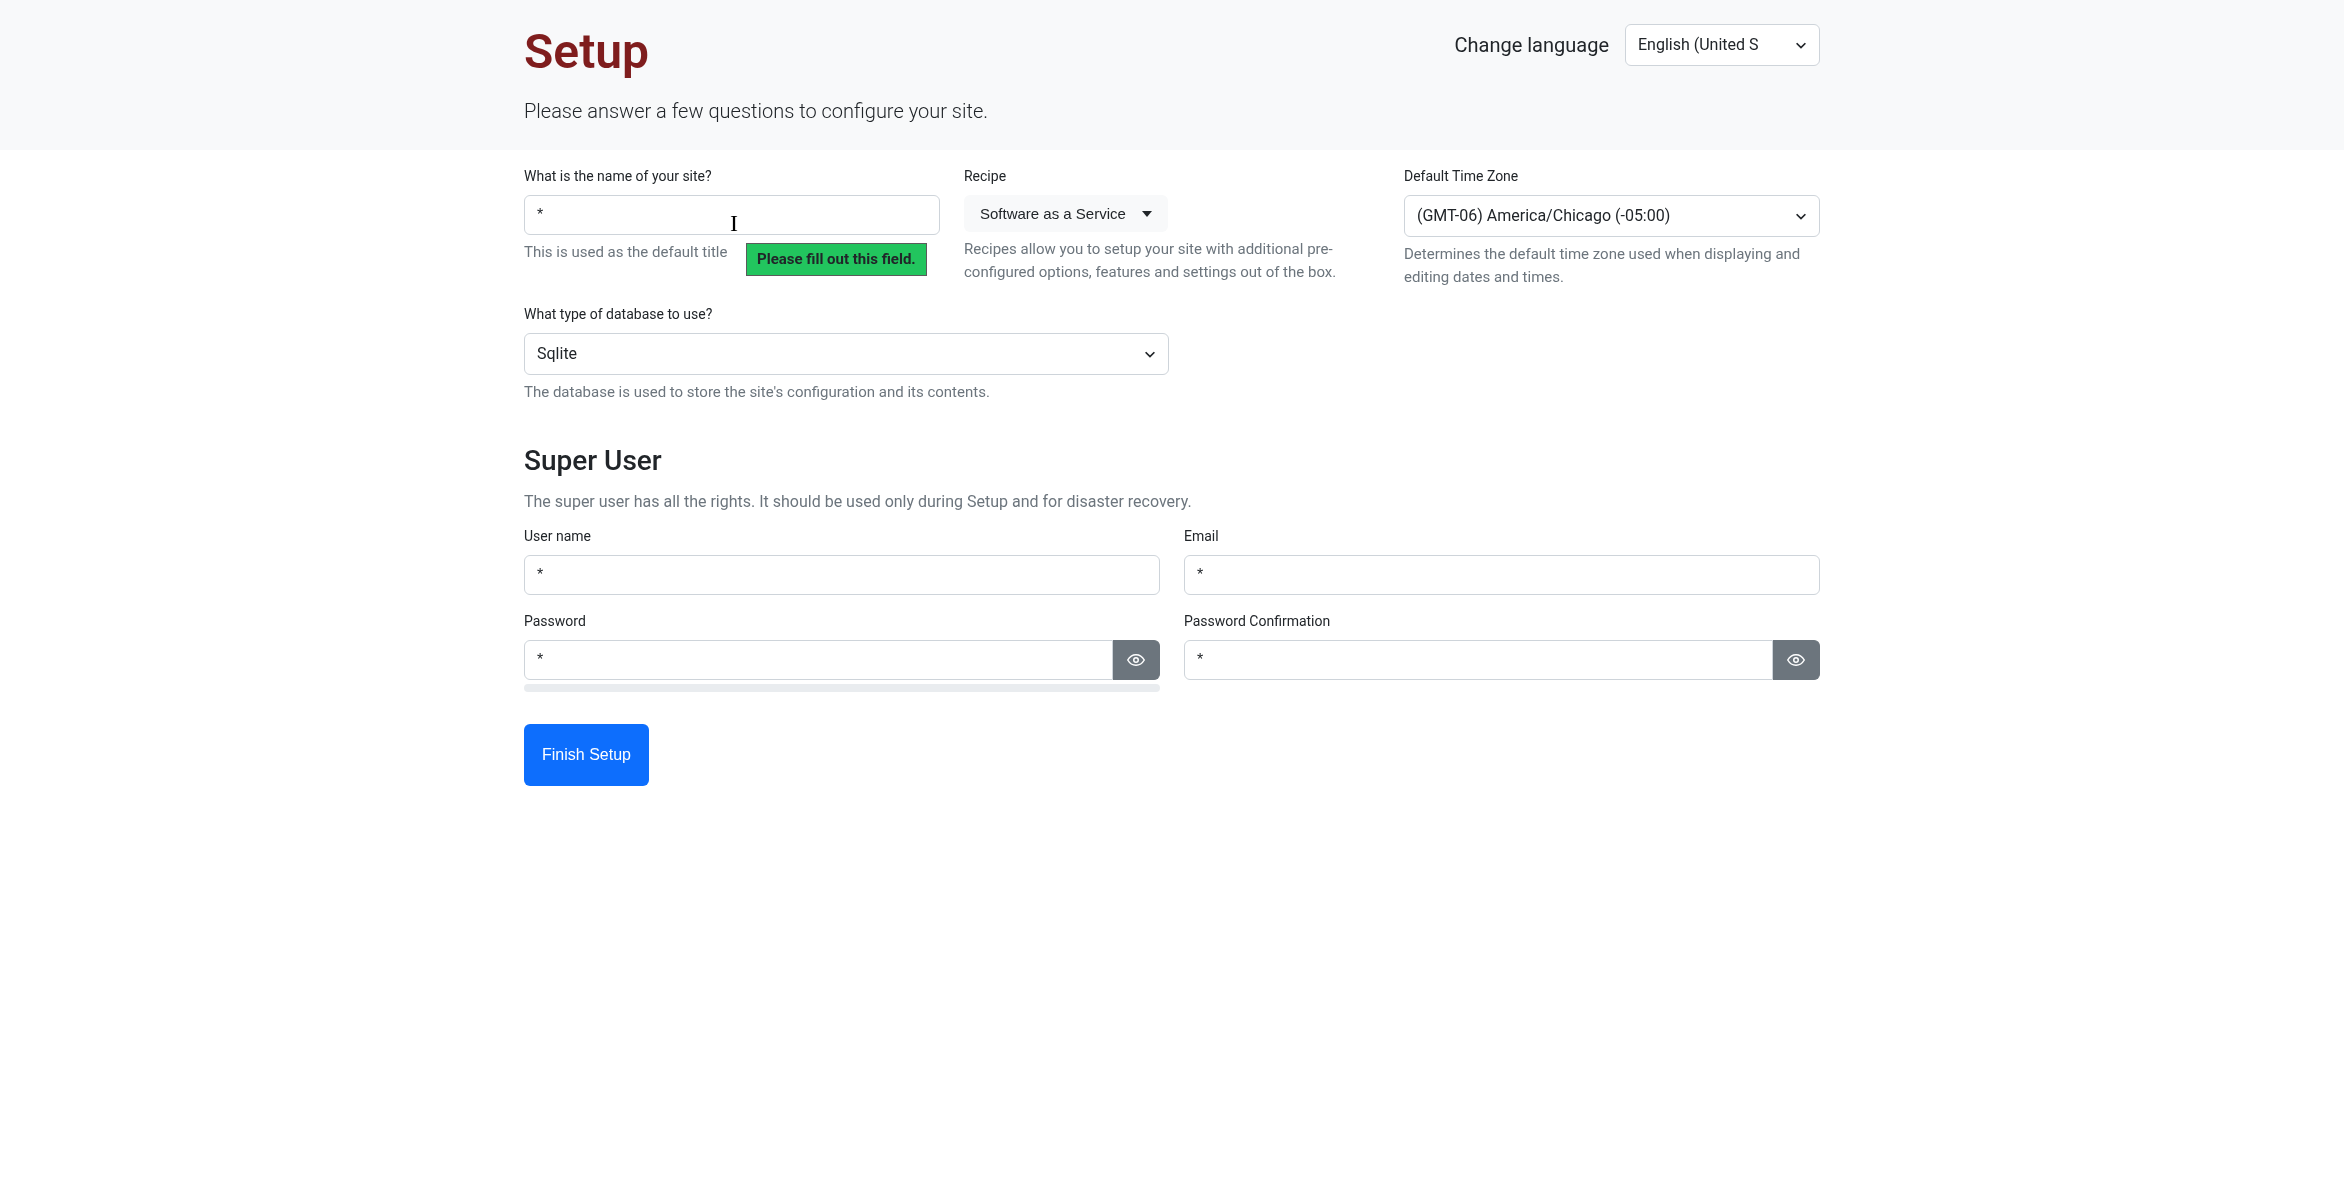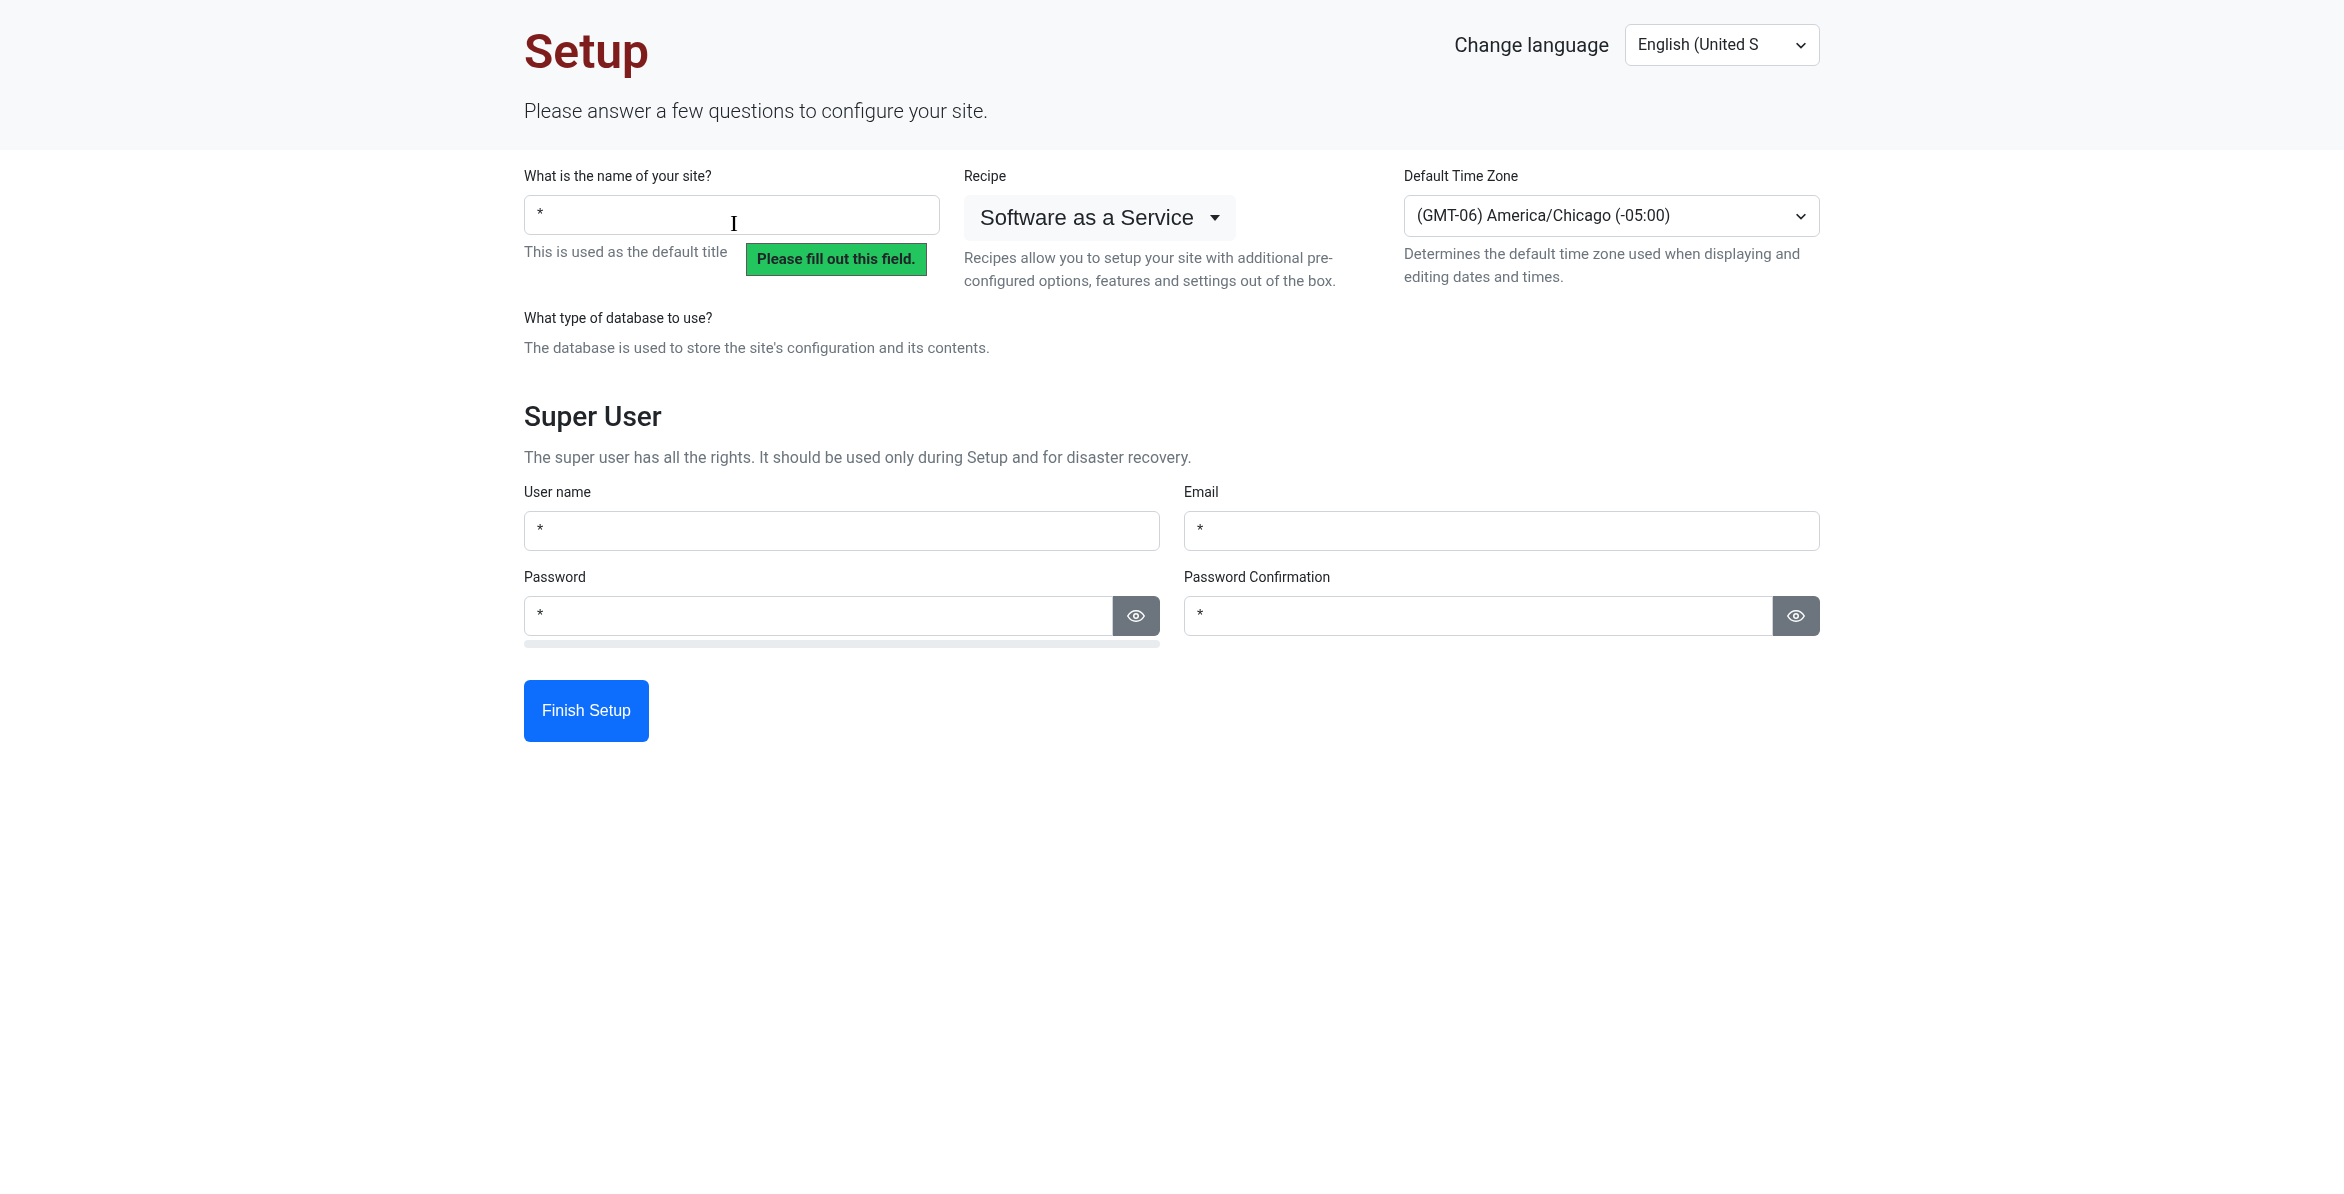--- a/index.html
+++ b/index.html
@@ -127,21 +127,21 @@
       margin-top: 6px;
     }
     .recipe-btn {
       display: inline-flex;
       align-items: center;
       gap: 12px;
       border: none;
       background: #f8f9fa;
       border-radius: 6px;
       padding: 10px 16px;
-      font-size: 22px;
+      font-size: 15px;
       color: #212529;
       cursor: pointer;
     }
     .recipe-btn .triangle {
       width: 0;
       height: 0;
       border-left: 5px solid transparent;
       border-right: 5px solid transparent;
       border-top: 6px solid #212529;
       margin-left: 4px;
@@ -298,20 +298,26 @@
         <div class="form-text">Determines the default time zone used when displaying and editing dates and times.</div>
       </div>
     </div>
   </div>
 
   
   <div class="row">
     <div class="col-12">
       <div class="form-group" style="max-width:645px;">
         <label class="form-label">What type of database to use?</label>
+        <div class="select-wrapper full">
+          <div class="form-select">Sqlite</div>
+          <svg class="caret" viewBox="0 0 16 16" fill="none" stroke="#212529" stroke-width="2">
+              <path d="M3 6l5 5 5-5"></path>
+            </svg>
+        </div>
         <div class="form-text">The database is used to store the site's configuration and its contents.</div>
       </div>
     </div>
   </div>
 
   
   <fieldset>
     <h2 class="section-heading">Super User</h2>
     <p class="section-desc">The super user has all the rights. It should be used only during Setup and for disaster recovery.</p>
 

